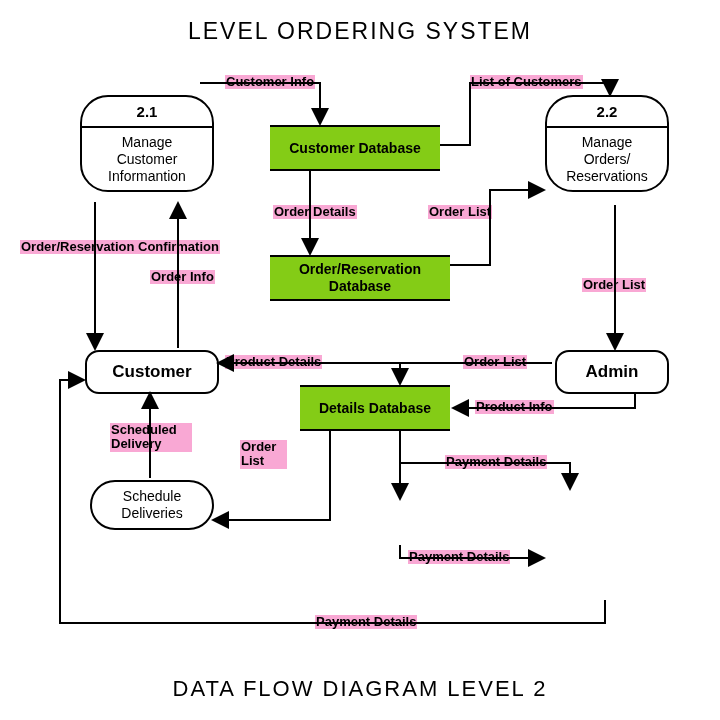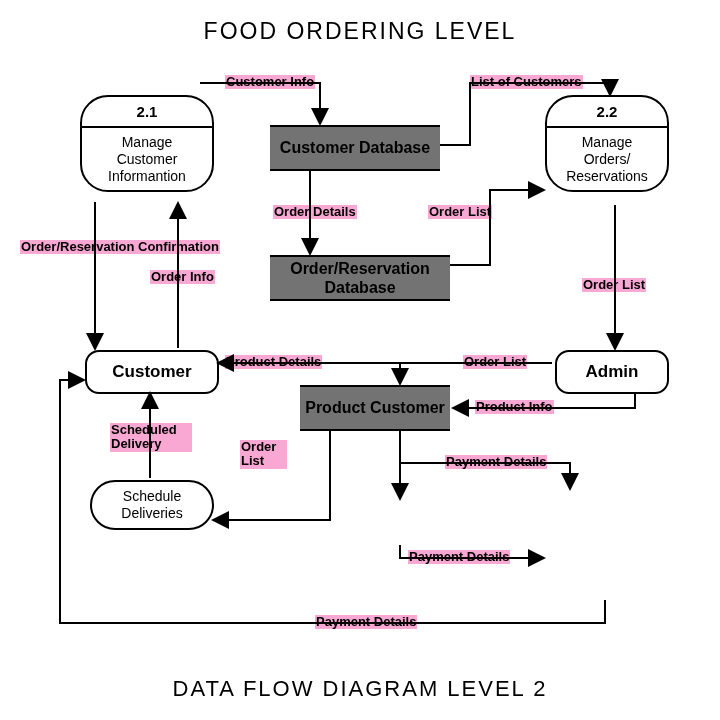--- a/index.html
+++ b/index.html
@@ -3,29 +3,29 @@
 <meta charset="utf-8">
 <style>
 body{margin:0;font-family:Arial,sans-serif;background:#fff;width:720px;height:720px;position:relative}
 .title{text-align:center;font-size:23px;letter-spacing:2px;font-weight:300;padding:18px 0 10px}
 .subtitle{text-align:center;font-size:22px;letter-spacing:2px;font-weight:300;position:absolute;bottom:18px;width:100%}
 .canvas{position:absolute;top:60px;left:0;width:720px;height:600px}
 .proc{position:absolute;border:2px solid #000;border-radius:28px;background:#fff;text-align:center;font-size:14px}
 .proc .num{font-weight:bold;border-bottom:2px solid #000;padding:6px 0;font-size:15px}
 .proc .lbl{padding:6px 16px;line-height:1.2}
 .entity{position:absolute;border:2px solid #000;border-radius:14px;background:#fff;text-align:center;font-weight:bold;font-size:17px;display:flex;align-items:center;justify-content:center}
-.store{position:absolute;border:2px solid #000;border-left:none;border-right:none;background:#737373;text-align:center;font-weight:bold;font-size:16px;display:flex;align-items:center;justify-content:center;line-height:1.2}
+.store{position:absolute;border:2px solid #000;border-left:none;border-right:none;background:#84cc16;text-align:center;font-weight:bold;font-size:14px;display:flex;align-items:center;justify-content:center;line-height:1.2}
 .label{position:absolute;font-size:13px;font-weight:bold;background:#f9a8d4;padding:0 1px;white-space:nowrap;text-align:left;line-height:1.1}
 svg{position:absolute;top:0;left:0;pointer-events:none}
 line{stroke:#000;stroke-width:2}
 </style>
 </head>
 <body>
 
-<div class="title">FOOD ORDERING LEVEL</div>
+<div class="title">LEVEL ORDERING SYSTEM</div>
 
 <div class="canvas">
 
 <div class="proc" style="left:80px;top:35px;width:130px">
   <div class="num">2.1</div>
   <div class="lbl">Manage Customer Informantion</div>
 </div>
 
 <div class="proc" style="left:545px;top:35px;width:120px">
   <div class="num">2.2</div>
@@ -35,21 +35,21 @@
 <div class="proc" style="left:90px;top:420px;width:120px">
   <div class="lbl">Schedule Deliveries</div>
 </div>
 
 
 <div class="entity" style="left:85px;top:290px;width:130px;height:40px">Customer</div>
 <div class="entity" style="left:555px;top:290px;width:110px;height:40px">Admin</div>
 
 <div class="store" style="left:270px;top:65px;width:170px;height:42px">Customer Database</div>
 <div class="store" style="left:270px;top:195px;width:180px;height:42px">Order/Reservation Database</div>
-<div class="store" style="left:300px;top:325px;width:150px;height:42px">Product Customer</div>
+<div class="store" style="left:300px;top:325px;width:150px;height:42px">Details Database</div>
 
 <div class="label" style="left:225px;top:15px">Customer Info</div>
 <div class="label" style="left:470px;top:15px">List of Customers</div>
 <div class="label" style="left:20px;top:180px">Order/Reservation Confirmation</div>
 <div class="label" style="left:150px;top:210px">Order Info</div>
 <div class="label" style="left:273px;top:145px">Order Details</div>
 <div class="label" style="left:428px;top:145px">Order List</div>
 <div class="label" style="left:582px;top:218px">Order List</div>
 <div class="label" style="left:463px;top:295px">Order List</div>
 <div class="label" style="left:240px;top:380px;white-space:normal;width:45px">Order List</div>

